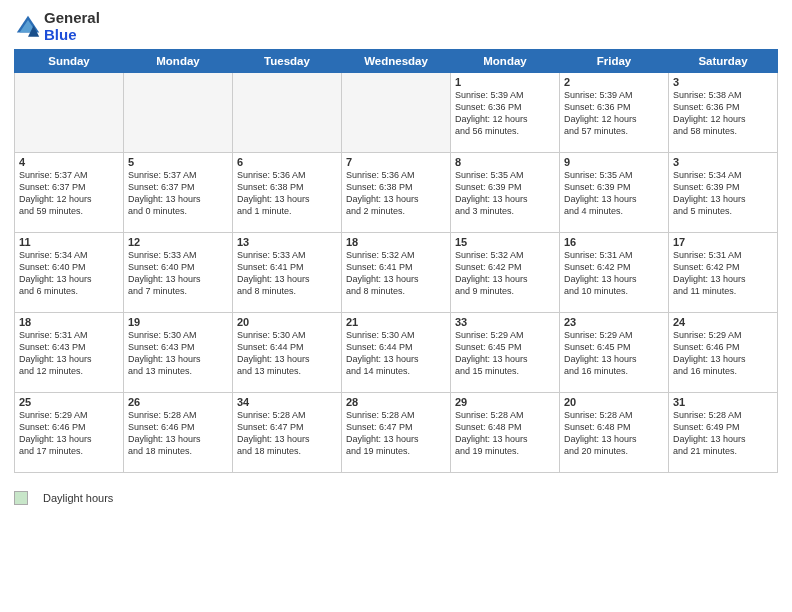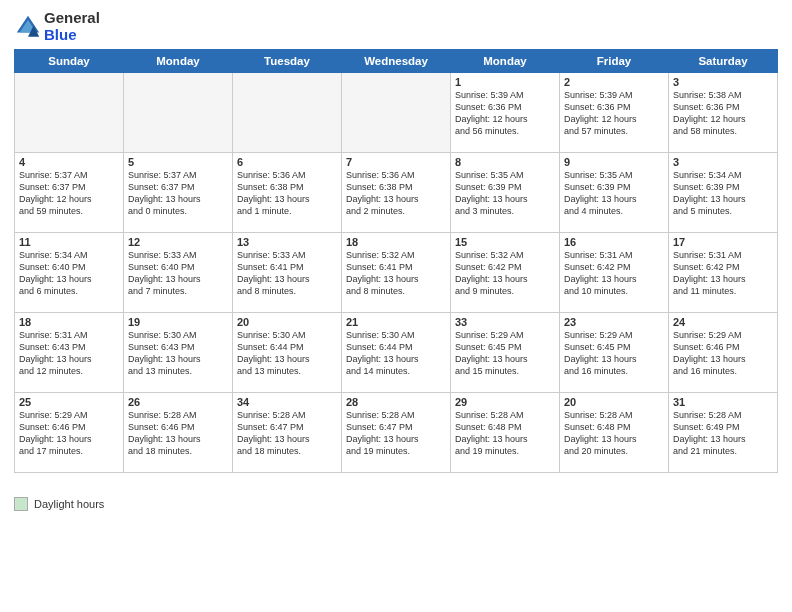--- a/index.html
+++ b/index.html
@@ -93,24 +93,24 @@
       color: #333;
       display: block;
       margin-bottom: 1px;
     }
     .cell-text {
       font-size: 9px;
       color: #333;
       line-height: 1.35;
     }
     .footer {
-      margin-top: 24px;
+      margin-top: 18px;
       display: flex;
       align-items: center;
-      gap: 6px;
+      gap: 15px;
     }
     .legend-box {
       width: 14px;
       height: 14px;
       background: #c8e6c9;
       border: 1px solid #aaa;
       display: inline-block;
     }
     .legend-label {
       font-size: 11px;

